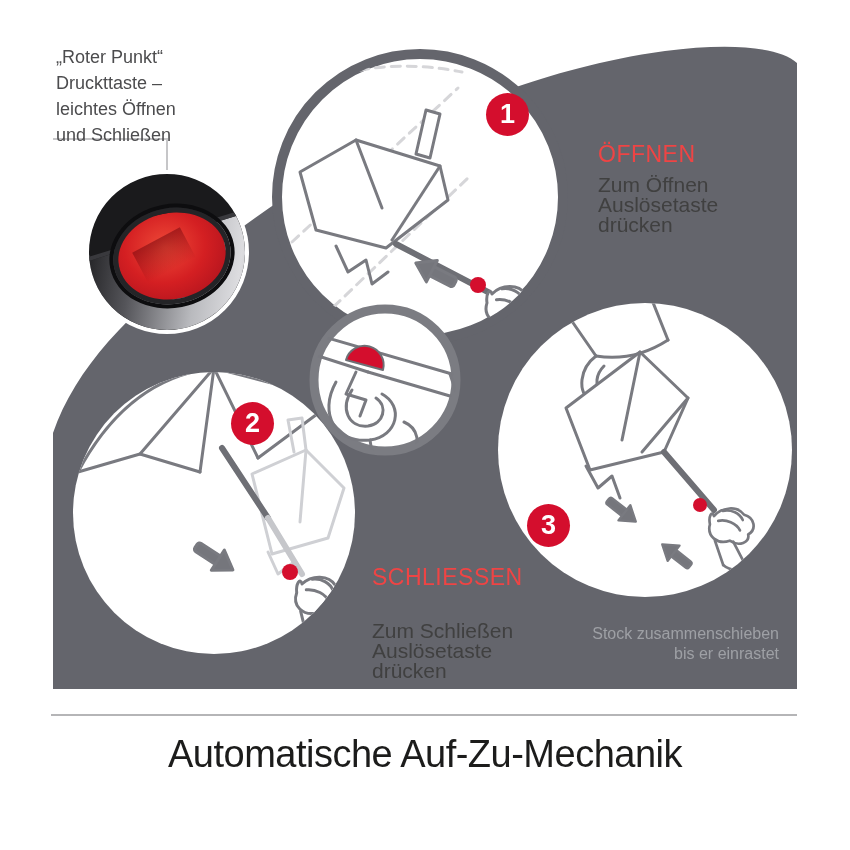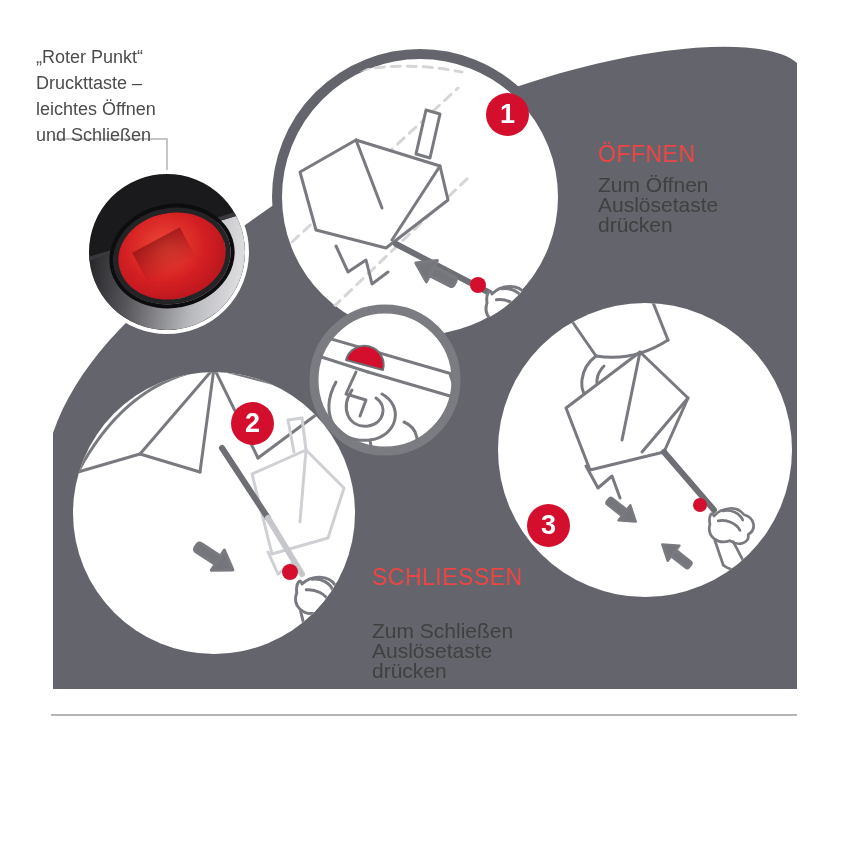--- a/index.html
+++ b/index.html
@@ -1,20 +1,20 @@
 <!DOCTYPE html>
 <html><head>
 <meta charset="utf-8">
 <style>
   html,body{margin:0;padding:0;background:#ffffff;}
   .stage{position:relative;width:850px;height:850px;overflow:hidden;background:#fff;
          font-family:"Liberation Sans",sans-serif;}
   .abs{position:absolute;}
   svg{position:absolute;left:0;top:0;}
-  .note{left:36px;top:44px;width:270px;font-size:18px;line-height:26px;color:#4c4c4e;
+  .note{left:56px;top:44px;width:270px;font-size:18px;line-height:26px;color:#4c4c4e;
         white-space:pre-line;}
   .step-heading{color:#ef4444;font-size:23px;letter-spacing:.5px;}
   .step-body{color:#404040;font-size:21px;line-height:20px;white-space:pre-line;}
   .caption-right{color:#9ea0a5;font-size:16px;line-height:20px;white-space:pre-line;
                  text-align:right;}
   .badge{width:43px;height:43px;border-radius:50%;background:#d40e2d;color:#fff;
          font-size:27px;font-weight:bold;display:flex;align-items:center;
          justify-content:center;}
   .sep{left:51px;top:714px;width:746px;height:2px;background:#b5b5b7;}
   .title{left:0;top:733px;width:850px;text-align:center;font-size:38px;
@@ -166,16 +166,19 @@
 <div class="abs step-heading" style="left:598px;top:141px;">ÖFFNEN</div>
 <div class="abs step-body" style="left:598px;top:175px;">Zum Öffnen
 Auslösetaste
 drücken</div>
 
 <div class="abs step-heading" style="left:372px;top:564px;text-align:center;">SCHLIESSEN</div>
 <div class="abs step-body" style="left:372px;top:621px;">Zum Schließen
 Auslösetaste
 drücken</div>
 
+<div class="abs caption-right" style="left:517px;top:624px;width:262px;">Stock zusammenschieben
+bis er einrastet</div>
 
 <div class="abs sep"></div>
+<div class="abs title">Automatische Auf-Zu-Mechanik</div>
 
 </div>
 
 </body></html>

